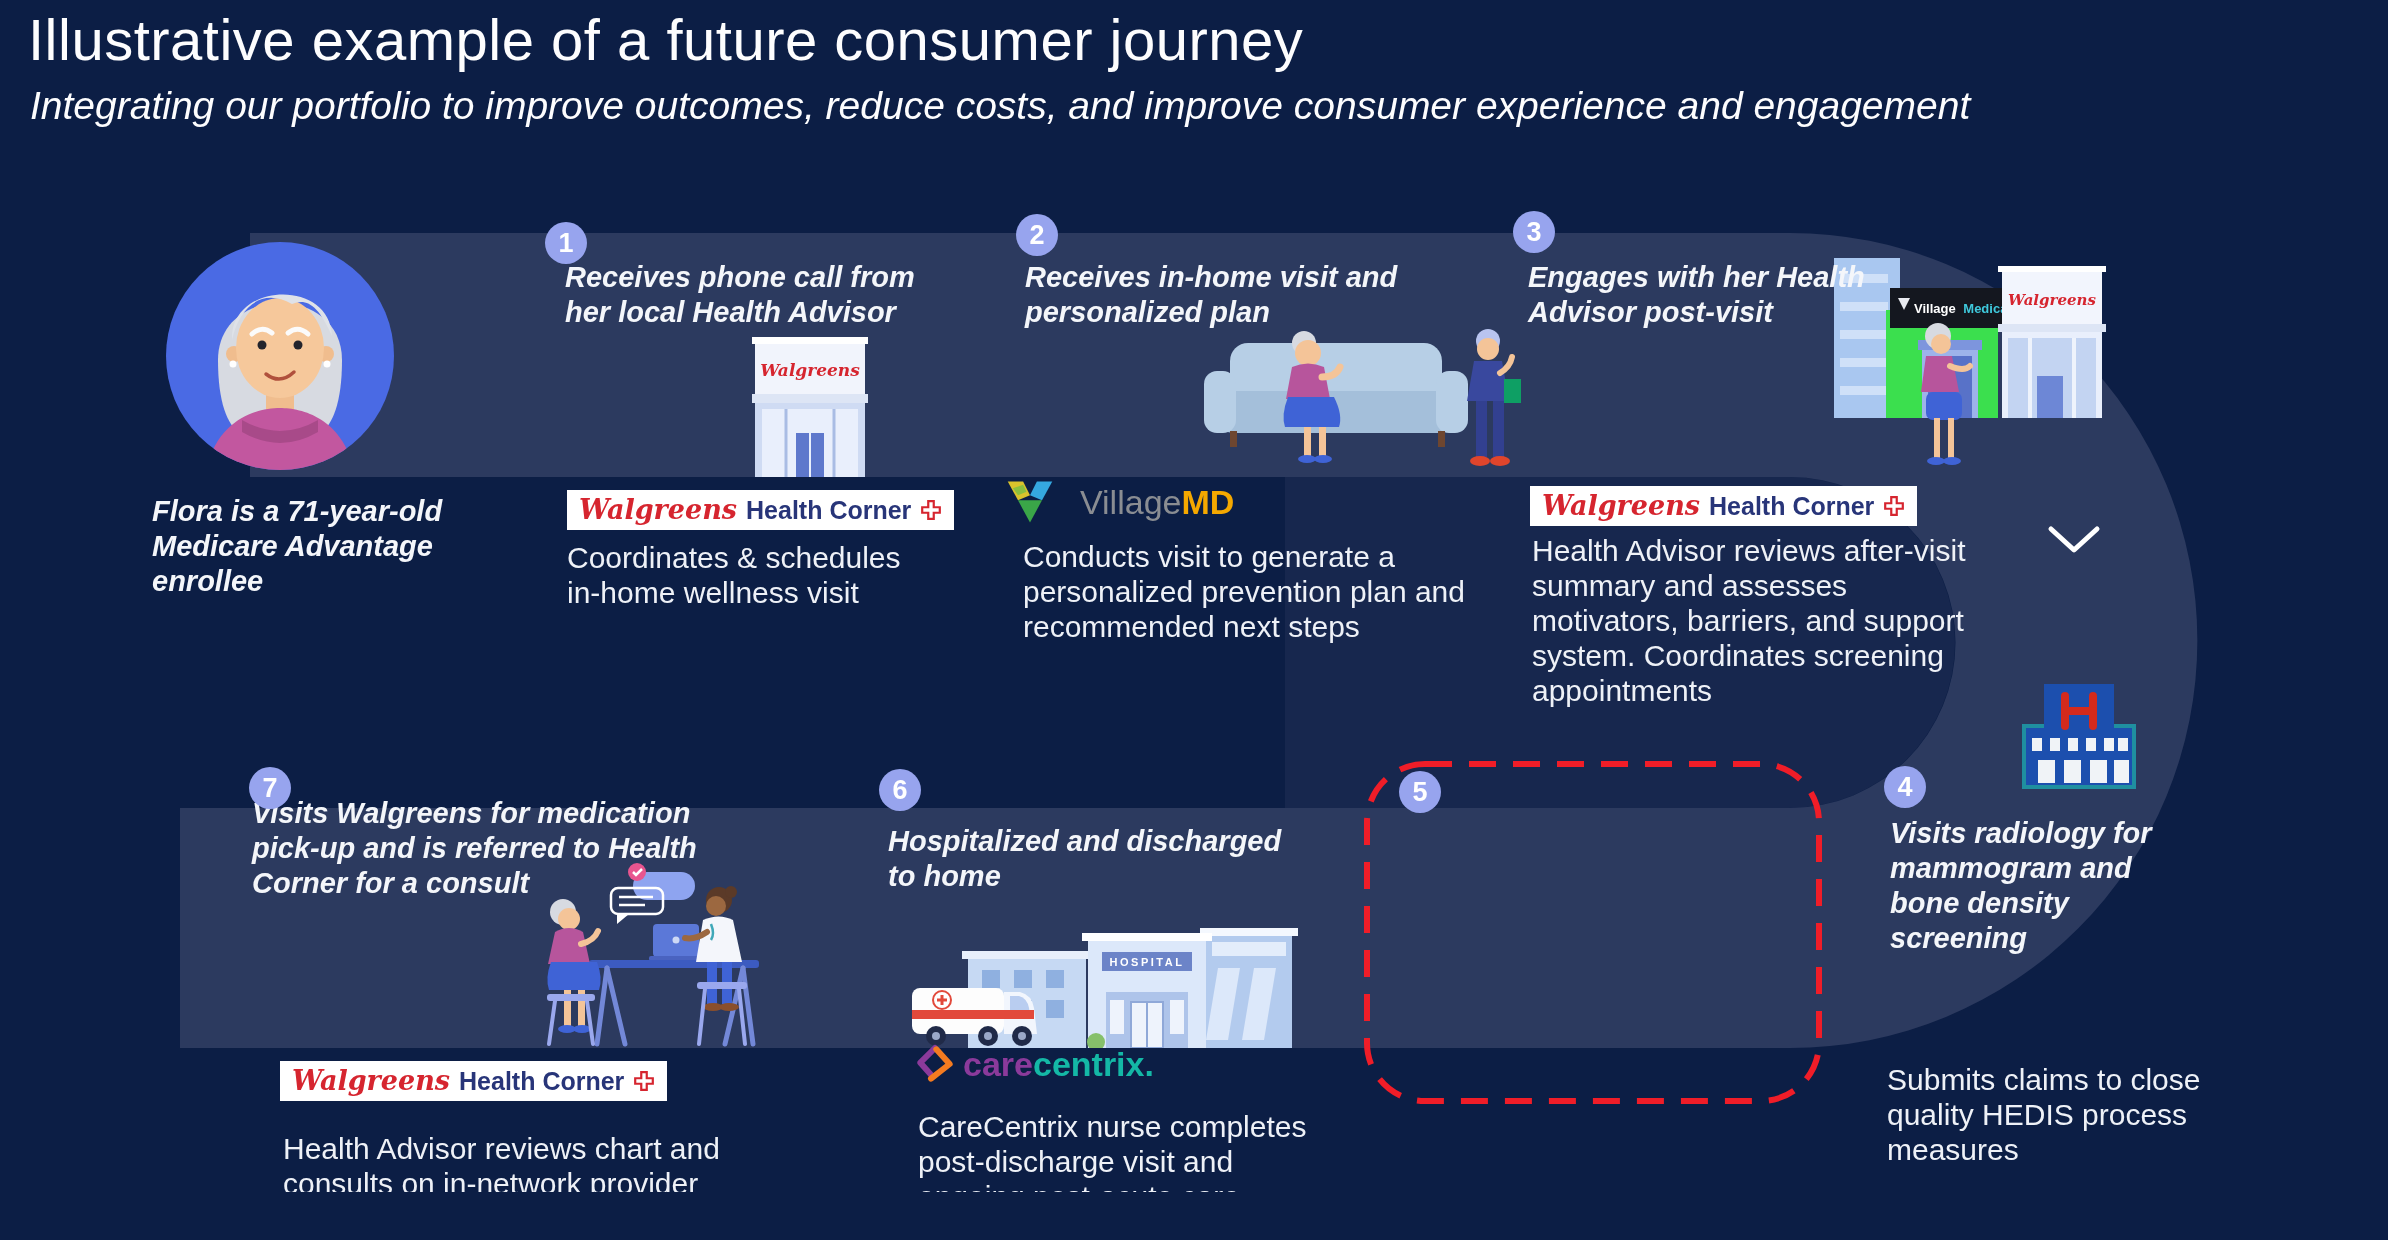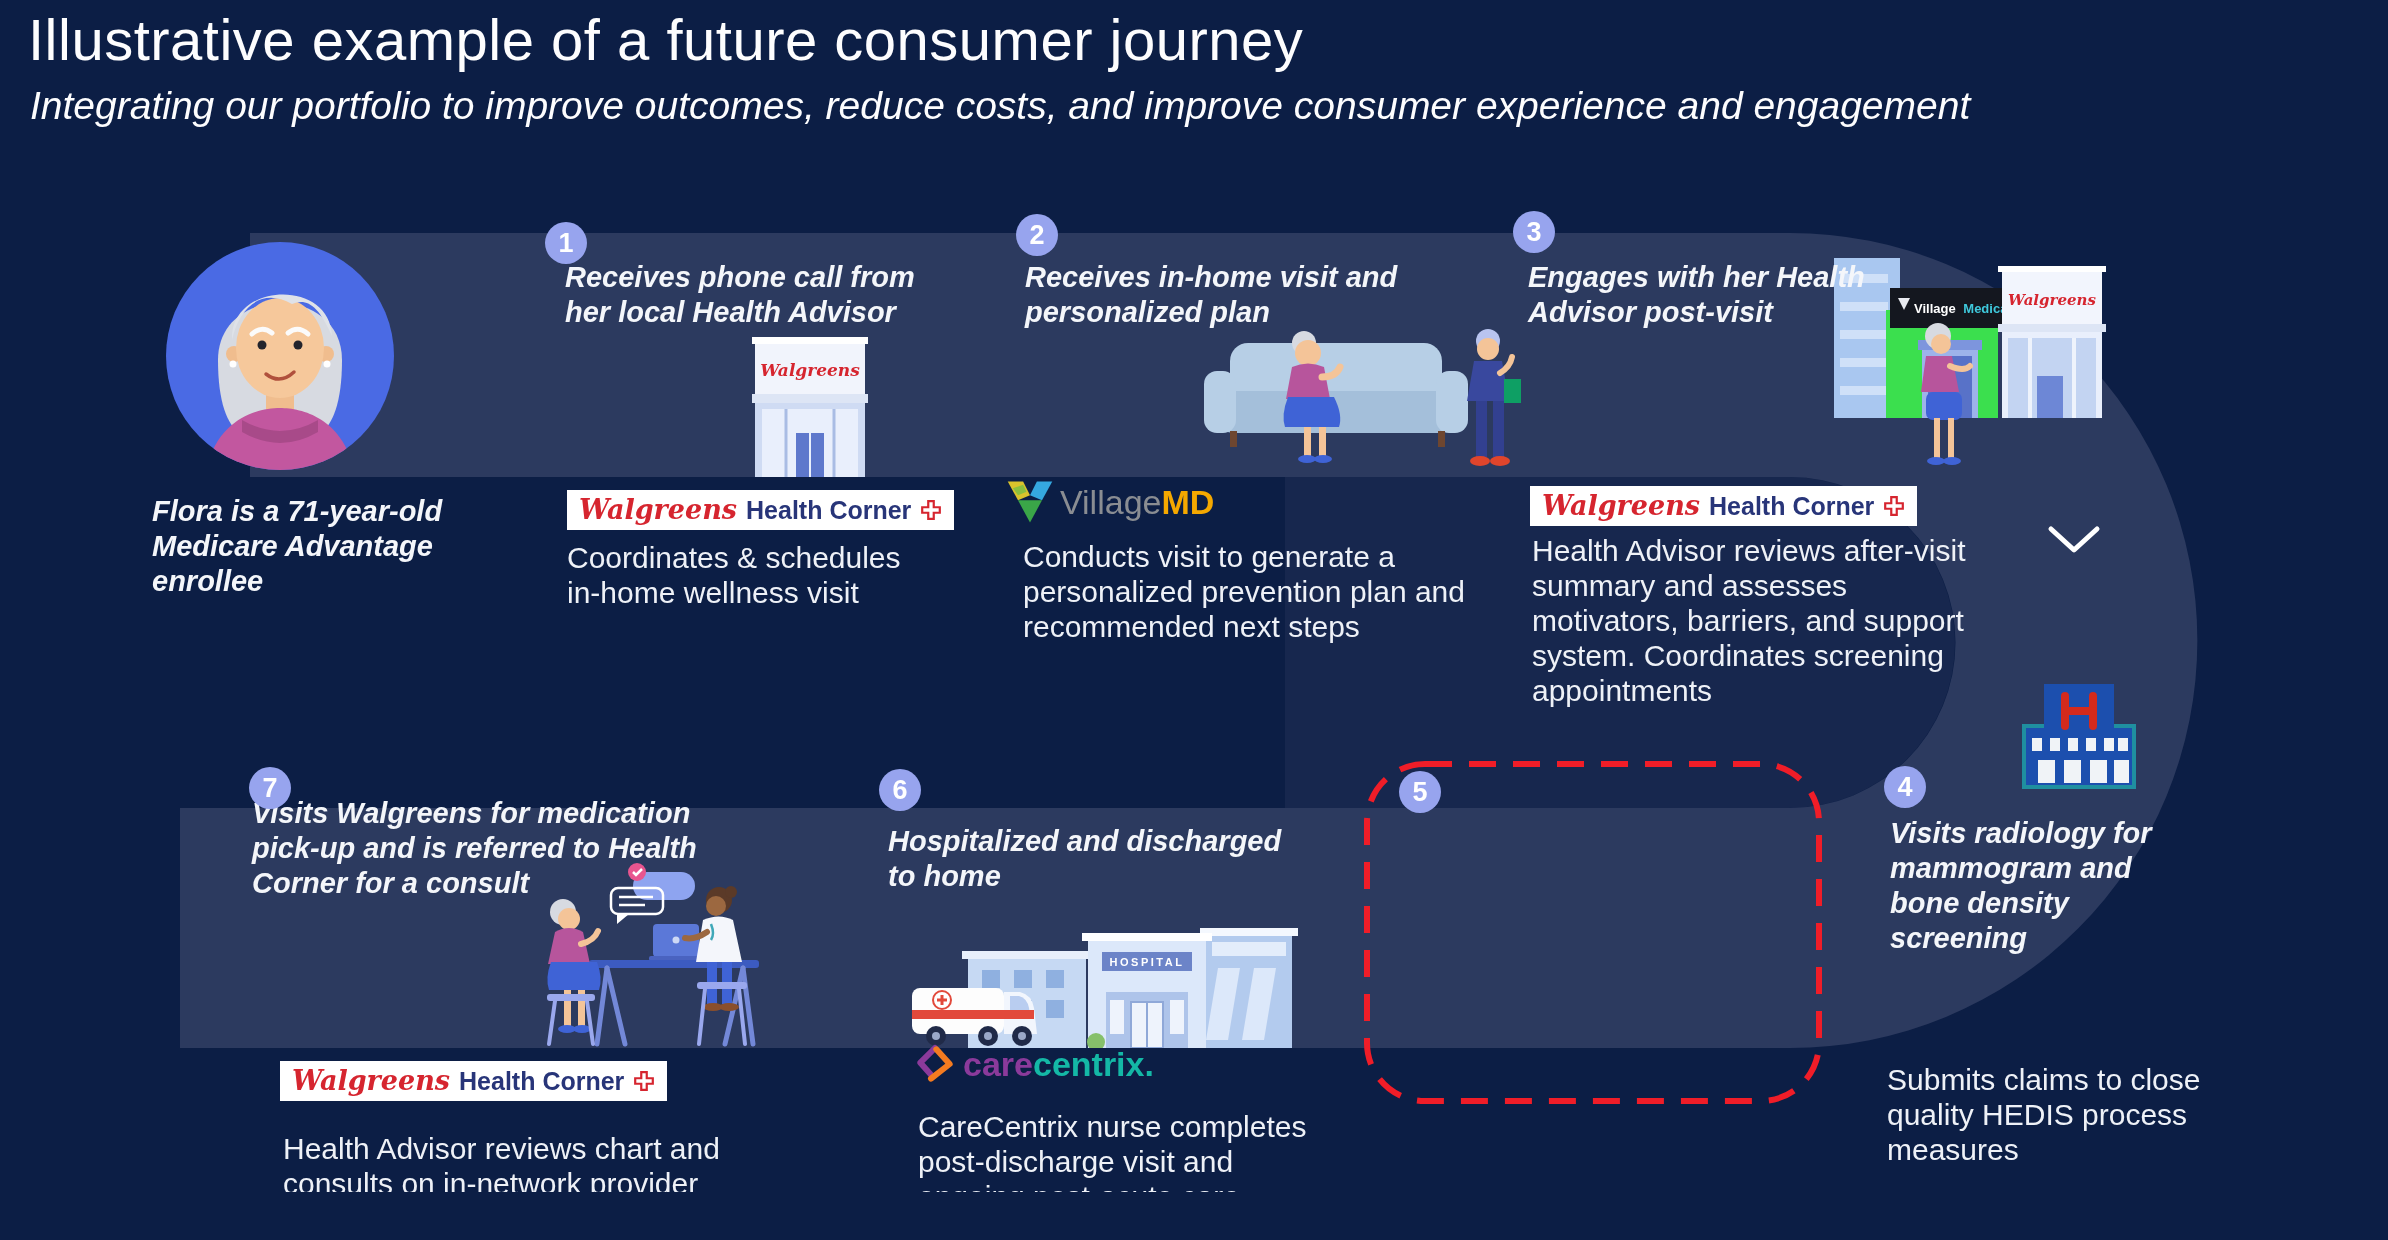--- a/index.html
+++ b/index.html
@@ -26,21 +26,21 @@
   
   .badge{width:42px;height:42px;border-radius:50%;background:#97a4ee;color:#fff;font-size:27px;font-weight:600;
          display:flex;align-items:center;justify-content:center;z-index:4;}
   .b1{left:545px;top:222px;} .b2{left:1016px;top:214px;} .b3{left:1513px;top:211px;}
   .b4{left:1884px;top:766px;} .b5{left:1399px;top:771px;} .b6{left:879px;top:769px;} .b7{left:249px;top:767px;}
   
   .whc{background:#fff;display:flex;align-items:center;gap:9px;padding:0 12px;height:40px;z-index:3;}
   .whc .script{font-family:"DejaVu Serif",serif;font-style:italic;font-weight:bold;color:#d6252f;font-size:27px;line-height:40px;}
   .whc .suffix{color:#283579;font-size:25px;font-weight:600;}
   .whc1{left:567px;top:490px;} .whc3{left:1530px;top:486px;} .whc7{left:280px;top:1061px;}
-  .vmd{left:1004px;top:478px;display:flex;align-items:center;gap:4px;z-index:3;}
+  .vmd{left:1004px;top:478px;display:flex;align-items:center;gap:24px;z-index:3;}
   .vmd .v1{color:#8a8d92;font-size:34px;font-weight:400;}
   .vmd .v2{color:#f5a800;font-size:34px;font-weight:700;}
   .ccx{left:915px;top:1044px;display:flex;align-items:center;gap:8px;z-index:3;}
   .ccx .c1{color:#8b3a9b;font-size:34px;font-weight:700;}
   .ccx .c2{color:#14b8a6;font-size:34px;font-weight:700;}
   .dashed-box{left:1363px;top:760px;z-index:5;}
   .chevron{left:2046px;top:522px;z-index:3;}
 </style>
 </head>
 <body>

